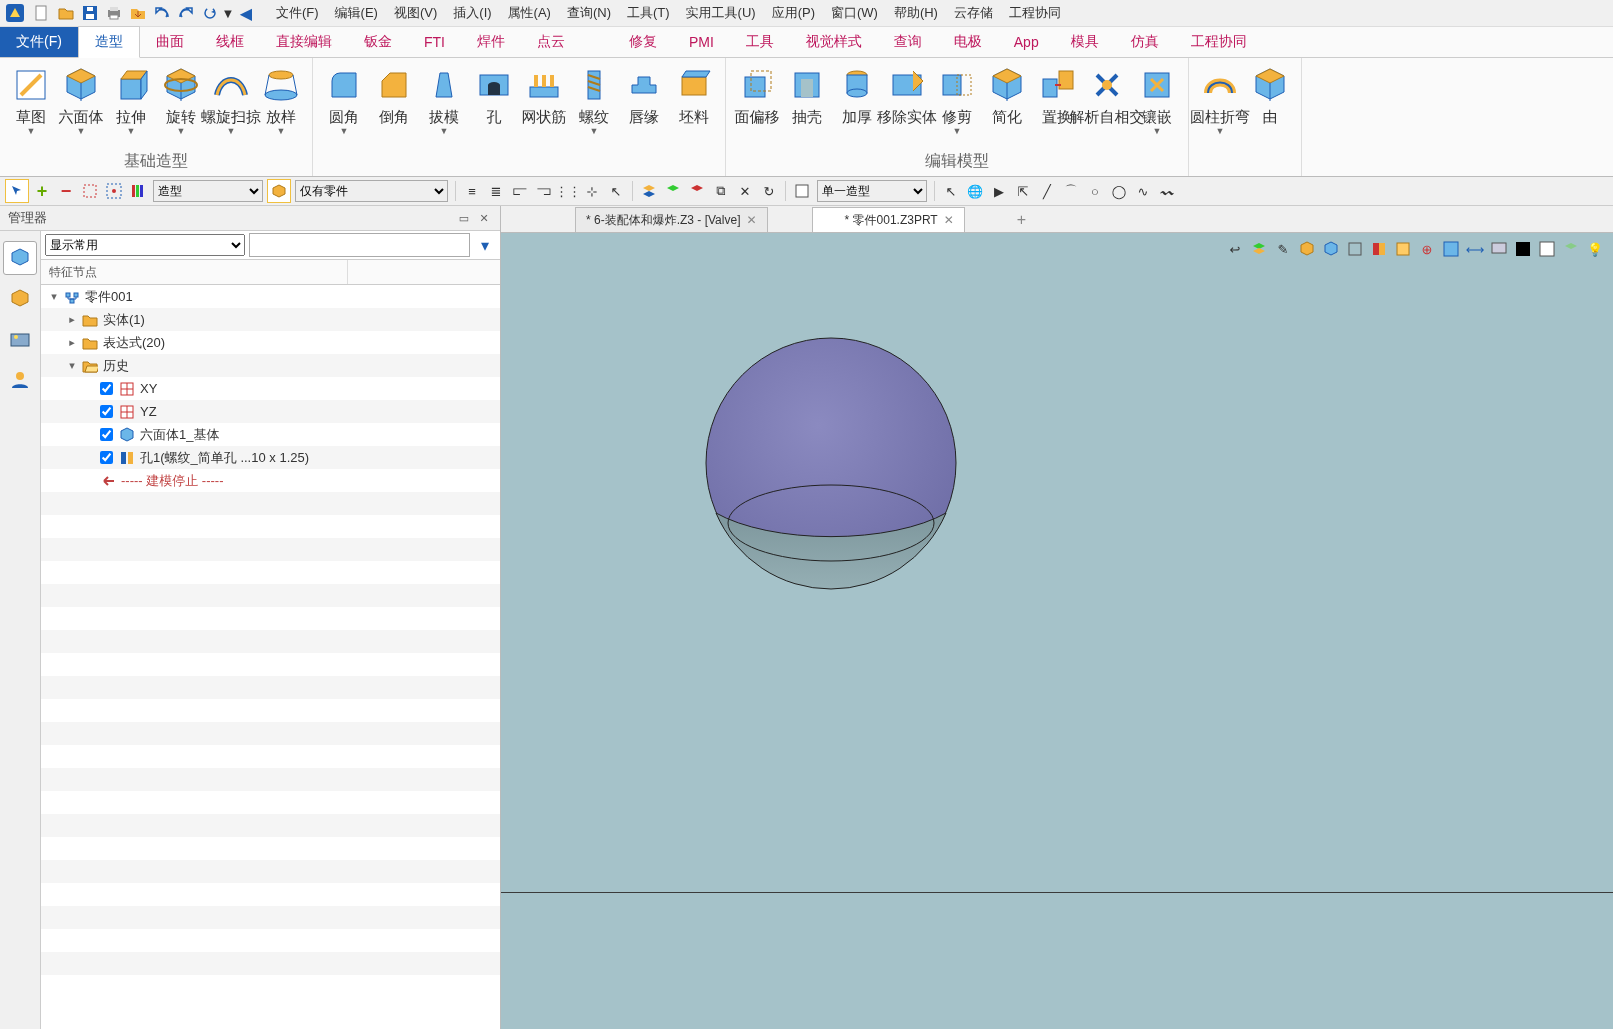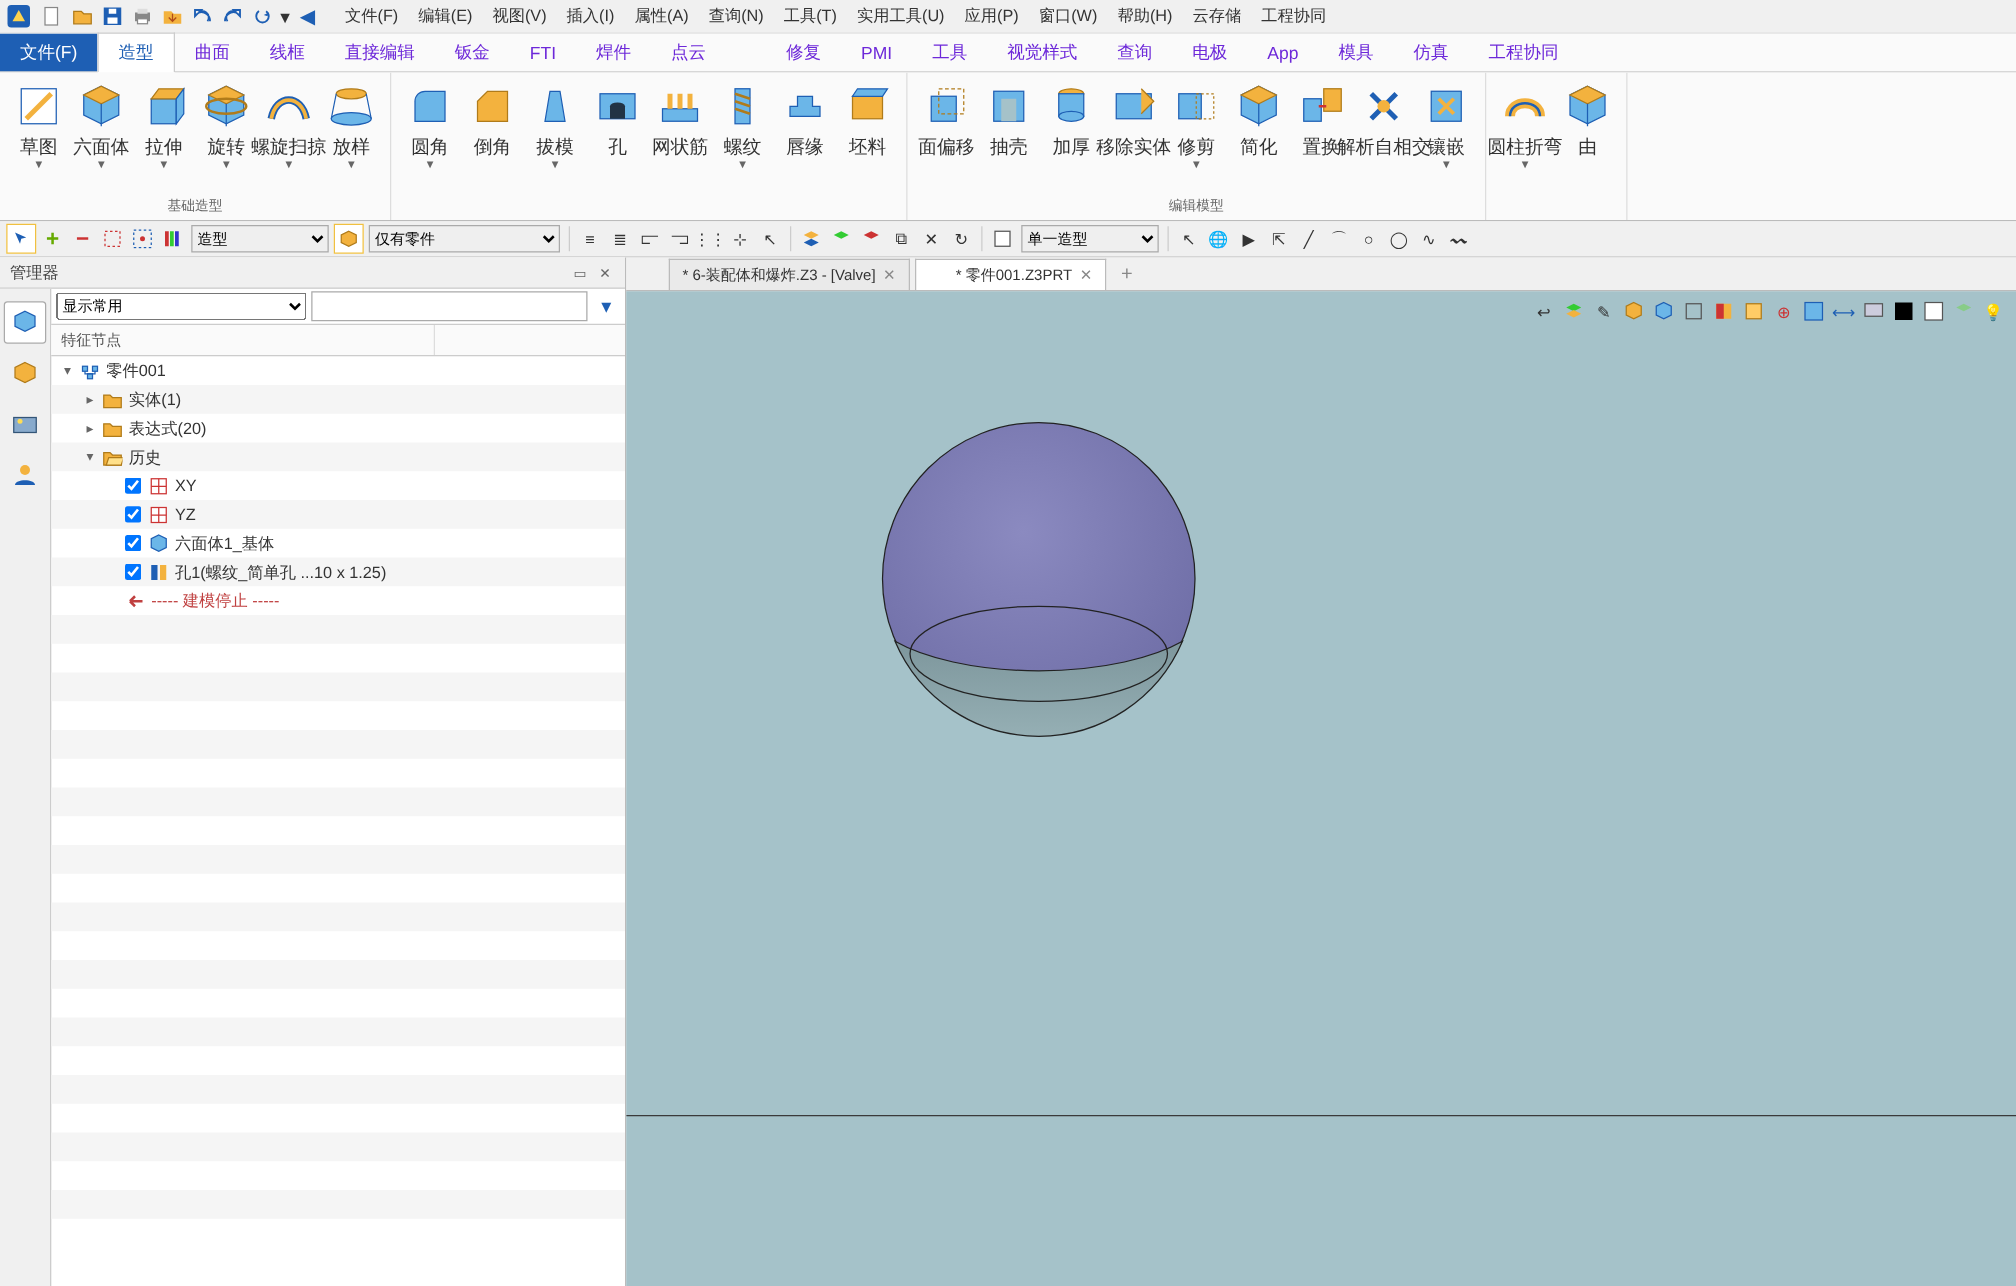--- a/index.html
+++ b/index.html
@@ -7,32 +7,32 @@
 .row{display:flex;align-items:center;}
 
 .menubar{height:26px;background:#f0f0f0;border-bottom:1px solid #ddd;padding:0 4px;}
 .menubar .app-icon{width:22px;height:22px;display:flex;align-items:center;justify-content:center;margin-right:4px;}
 .menubar .qa-icons{display:flex;align-items:center;}
 .menubar .qa-icons span{width:22px;height:22px;display:flex;align-items:center;justify-content:center;margin:0 1px;cursor:pointer;}
 .menubar .menu-items{display:flex;margin-left:10px;}
 .menubar .menu-items span{padding:0 8px;height:26px;display:flex;align-items:center;cursor:pointer;}
 
 .ribbon-tabs{height:30px;background:#fafafa;border-bottom:1px solid #ccc;display:flex;align-items:flex-end;}
-.ribbon-tabs .tab{padding:0 16px;height:30px;display:flex;align-items:center;cursor:pointer;font-size:14px;color:#6d28d9;}
+.ribbon-tabs .tab{padding:0 16px;height:30px;display:flex;align-items:center;cursor:pointer;font-size:14px;color:#be185d;}
 .ribbon-tabs .tab.file{background:#1e5fb4;color:#fff;}
 .ribbon-tabs .tab.active{background:#fff;border:1px solid #ccc;border-bottom:1px solid #fff;color:#1e5fb4;margin-bottom:-1px;}
 
 .ribbon-body{height:118px;background:#fafafa;border-bottom:1px solid #bbb;display:flex;overflow:hidden;}
 .ribbon-group{display:flex;flex-direction:column;border-right:1px solid #ddd;padding:4px 6px 0 6px;}
 .ribbon-group .buttons{display:flex;}
 .ribbon-btn{display:flex;flex-direction:column;align-items:center;width:50px;padding:2px 0;cursor:pointer;border-radius:3px;}
 .ribbon-btn .ic{width:42px;height:42px;display:flex;align-items:center;justify-content:center;}
 .ribbon-btn .lbl{font-size:15px;text-align:center;margin-top:2px;color:#333;white-space:nowrap;}
 .ribbon-btn .dd{font-size:9px;color:#666;line-height:8px;}
-.ribbon-group .grp-lbl{text-align:center;font-size:11px;color:#666;margin-top:auto;padding:4px 0;}
+.ribbon-group .grp-lbl{text-align:center;font-size:16px;color:#666;margin-top:auto;padding:4px 0;}
 
 .toolbar2{height:28px;background:#f0f0f0;border-bottom:1px solid #ccc;display:flex;align-items:center;padding:0 4px;}
 .toolbar2 .tb{width:22px;height:22px;display:flex;align-items:center;justify-content:center;margin:0 1px;cursor:pointer;}
 .toolbar2 select{height:22px;font-size:12px;border:1px solid #aaa;margin:0 3px;}
 .toolbar2 .sep{width:1px;height:20px;background:#ccc;margin:0 4px;}
 
 .main{display:flex;height:calc(1029px - 26px - 30px - 118px - 28px);}
 .sidebar{width:500px;background:#fff;border-right:1px solid #bbb;display:flex;flex-direction:column;}
 .sidebar-title{height:24px;background:#f0f0f0;border-bottom:1px solid #ccc;display:flex;align-items:center;padding:0 8px;font-size:13px;color:#444;}
 .sidebar-title .spacer{flex:1;}
@@ -53,21 +53,21 @@
 .tree-row{height:23px;display:flex;align-items:center;font-size:13px;}
 .tree-row:nth-child(even){background:#f5f5f5;}
 .tree-row .indent{display:inline-block;}
 .tree-row .exp{width:14px;text-align:center;cursor:pointer;color:#666;font-size:11px;}
 .tree-row .chk{margin:0 3px;}
 .tree-row .tic{width:16px;height:16px;margin:0 3px;display:inline-flex;align-items:center;justify-content:center;}
 .tree-row .txt{padding-left:2px;}
 .tree-row.stop .txt{color:#c04040;}
 
 .docarea{flex:1;display:flex;flex-direction:column;}
-.doc-tabs{height:26px;background:#f0f0f0;border-bottom:1px solid #bbb;display:flex;align-items:flex-end;}
+.doc-tabs{height:26px;background:#f0f0f0;border-bottom:1px solid #bbb;display:flex;align-items:flex-end;gap:40px;}
 .doc-tab{height:24px;display:flex;align-items:center;padding:0 10px;border:1px solid #bbb;border-bottom:none;margin-left:4px;background:#eaeaea;cursor:pointer;font-size:12px;}
 .doc-tab.active{background:#fff;padding-left:32px;}
 .doc-tab .xbtn{margin-left:6px;color:#888;cursor:pointer;}
 .doc-tab.add{border:none;background:none;color:#888;font-size:16px;padding:0 8px;}
 .viewport{flex:1;background:#a5c2c9;position:relative;overflow:hidden;}
 .view-toolbar{position:absolute;top:4px;right:6px;left:auto;height:24px;display:flex;align-items:center;background:rgba(255,255,255,0);}
 .view-toolbar .vt{width:22px;height:22px;margin:0 1px;display:flex;align-items:center;justify-content:center;cursor:pointer;}
 .floor{position:absolute;left:0;right:0;bottom:140px;height:1px;background:#3a3a3a;}
 
 svg{display:block;}

